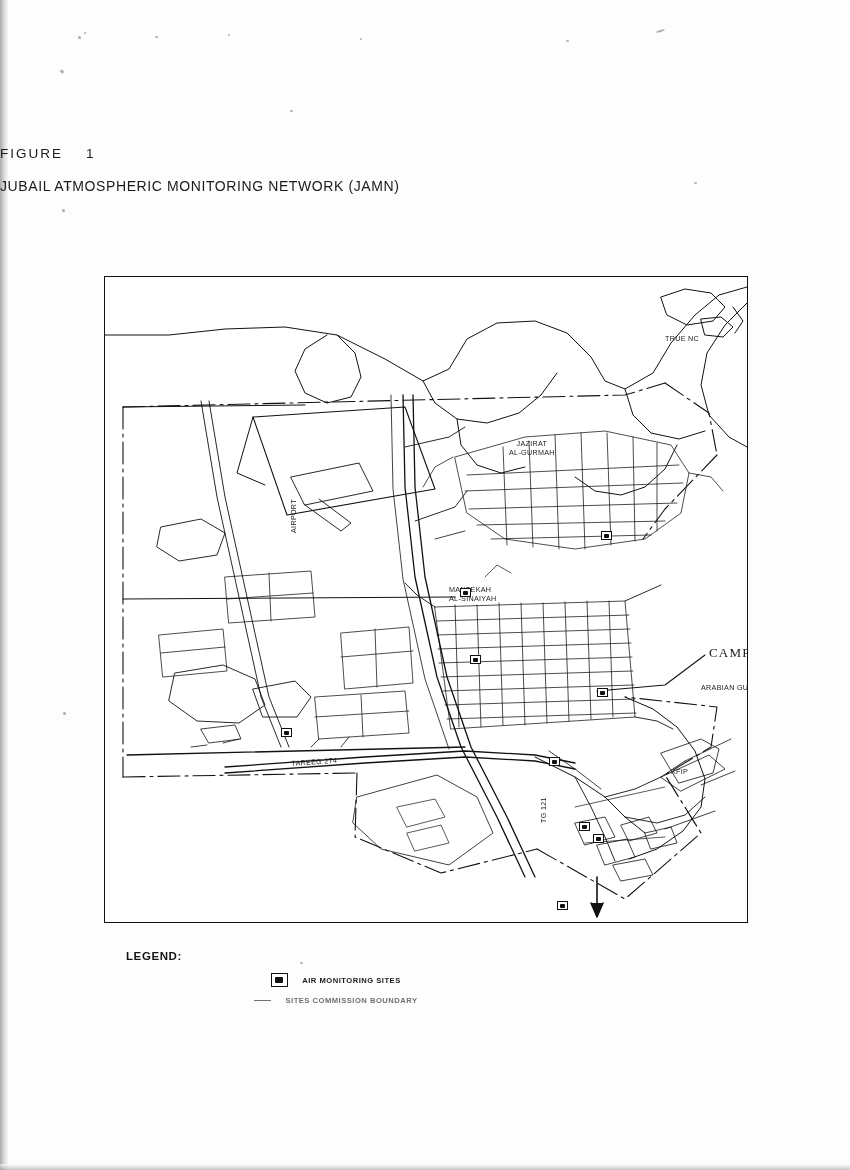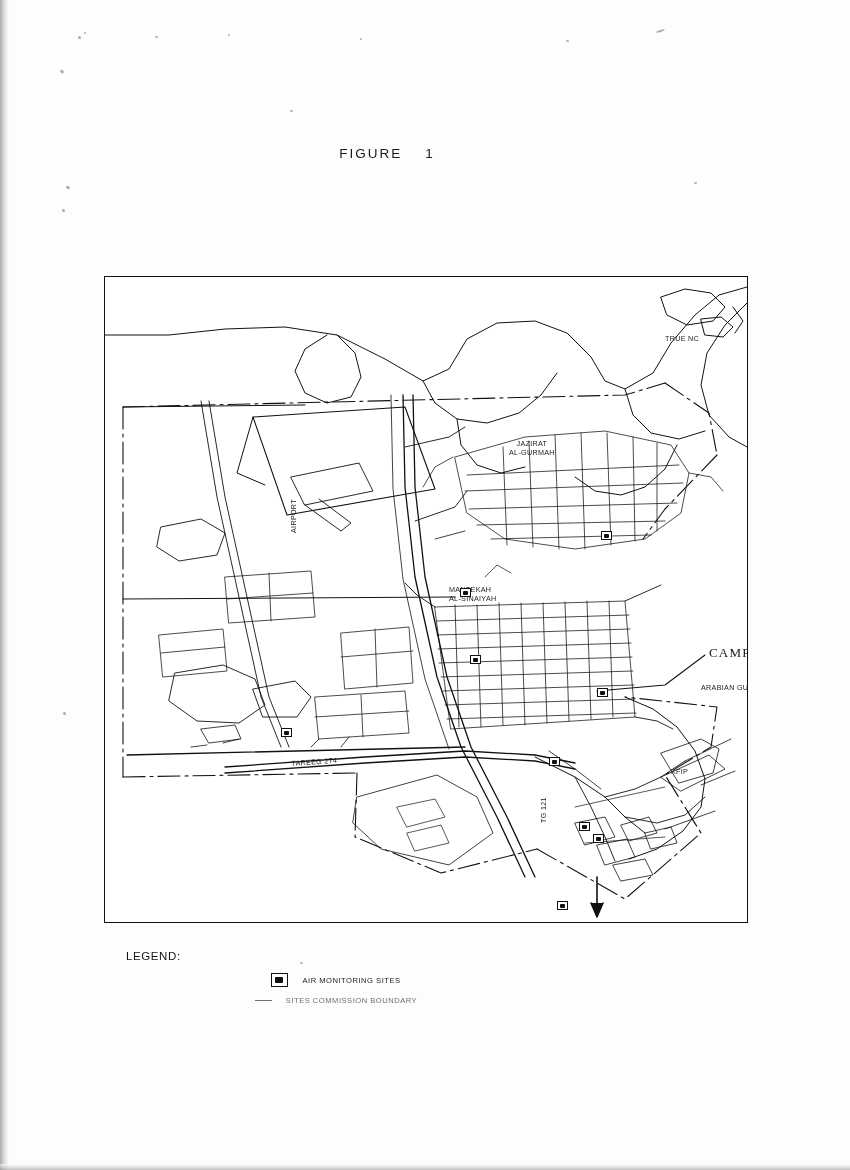--- a/index.html
+++ b/index.html
@@ -37,21 +37,21 @@
     opacity: .6;
   }
   .speck { position: absolute; background: #6b6b6b; border-radius: 50%; opacity:.55; }
 
   
   .titles {
     position: absolute;
     top: 146px;
     left: 0;
     width: 774px;
-    text-align: center;
+    text-align: left;
   }
   .title-line {
     font-size: 13.5px;
     letter-spacing: .6px;
     color: #1a1a1a;
     margin-bottom: 17px;
     white-space: pre;
   }
   .title-line.t1 { letter-spacing: 2px; }
   .title-line.t3 { font-size: 14px; margin-bottom: 0; }
@@ -111,20 +111,21 @@
     background: #111;
     border-radius: 1px;
   }
 
   
   .legend {
     position: absolute;
     left: 126px;
     top: 950px;
     width: 420px;
+    font-weight: bold;
   }
   .legend-title {
     font-size: 11.5px;
     letter-spacing: .6px;
     color: #141414;
     margin-bottom: 11px;
   }
   .legend-row {
     display: flex;
     align-items: center;
@@ -179,20 +180,21 @@
   <div class="speck" style="left:228px; top:34px; width:2px; height:2px;"></div>
   <div class="speck" style="left:290px; top:110px; width:3px; height:2px;"></div>
   <div class="speck" style="left:360px; top:38px; width:2px; height:2px;"></div>
   <div class="speck" style="left:566px; top:40px; width:3px; height:2px;"></div>
   <div class="speck" style="left:656px; top:30px; width:9px; height:2px; transform:rotate(-18deg);"></div>
   <div class="speck" style="left:694px; top:182px; width:3px; height:2px;"></div>
   <div class="speck" style="left:300px; top:962px; width:3px; height:2px;"></div>
 
   <div class="titles">
     <div class="title-line t1">FIGURE    1</div>
+    <div class="title-line t3">JUBAIL ATMOSPHERIC MONITORING NETWORK (JAMN)</div>
   </div>
 
   <div class="map-frame">
     <svg class="map-svg" width="642" height="645" viewBox="0 0 642 645">
       <g fill="none" stroke="#111" stroke-width="1" stroke-linejoin="round" stroke-linecap="round">
 
         <path d="M0,58 L64,58 L120,52 L180,50 L232,58 L280,82 L318,104 L344,92 L362,62 L392,46 L430,44 L462,56 L486,80 L500,104 L520,112 L548,96 L566,66 L590,38 L614,18 L642,10"></path>
         <path d="M318,104 L330,126 L352,142 L382,146 L414,136 L436,118 L452,96"></path>
         <path d="M352,142 L356,168 L372,188 L396,196 L420,190"></path>
         <path d="M232,58 L250,76 L256,100 L246,120 L222,126 L200,116 L190,94 L200,72 L222,58"></path>

